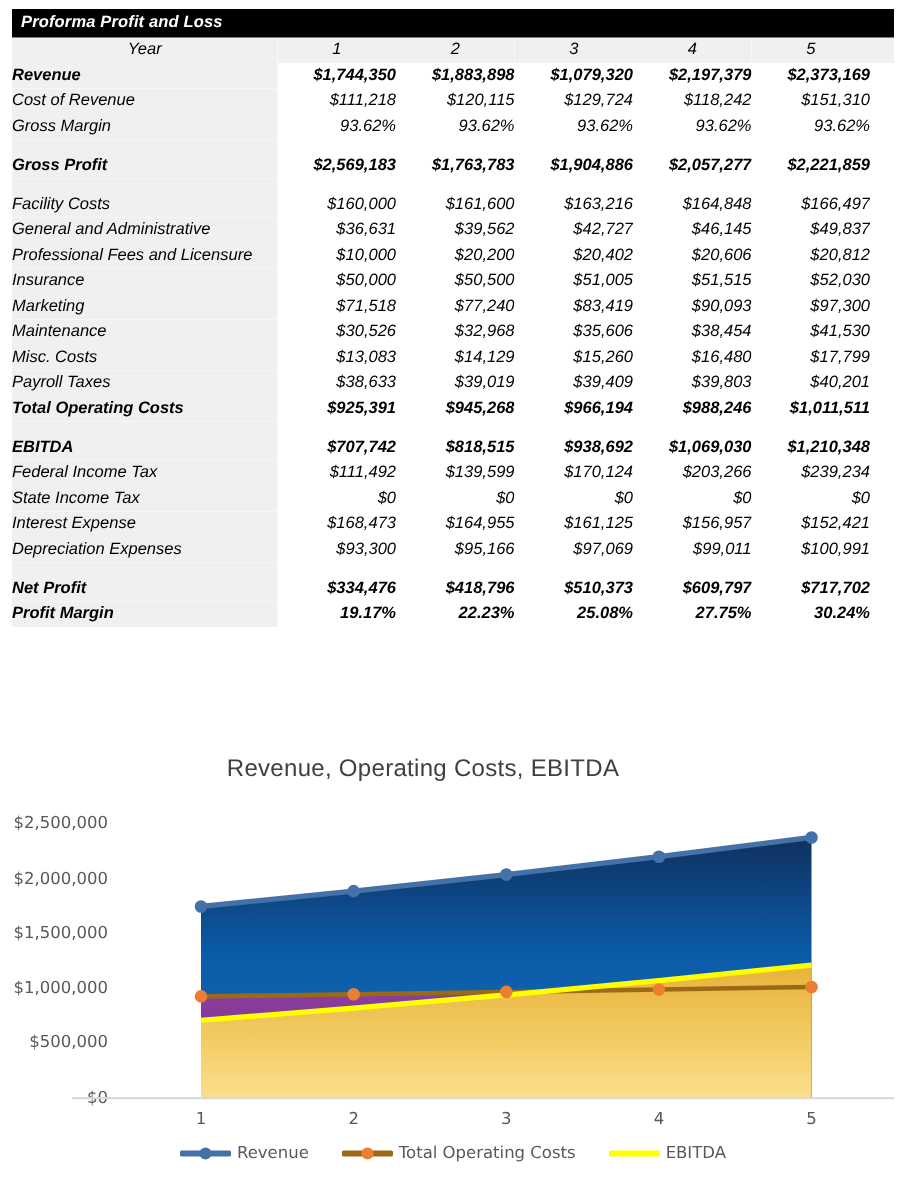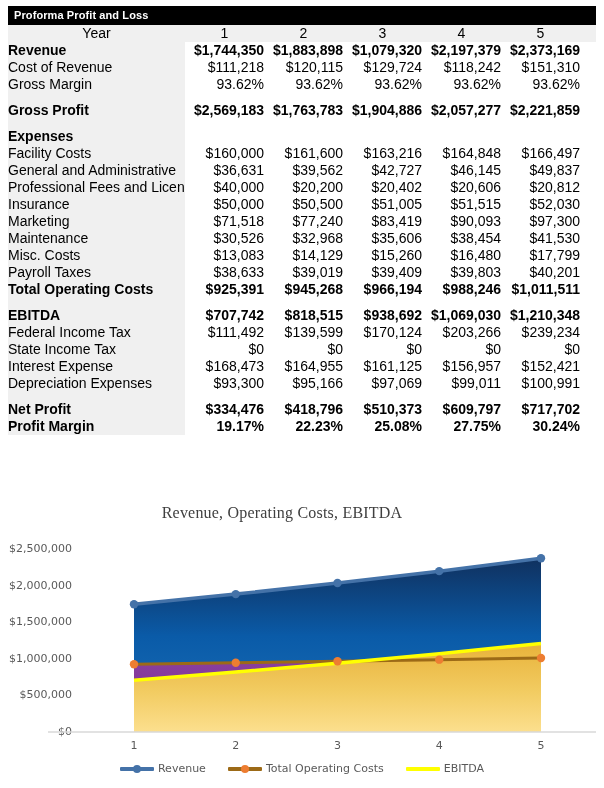--- a/index.html
+++ b/index.html
@@ -15,35 +15,36 @@
     position: relative;
     overflow: hidden;
   }
 
   
   #pl-table-wrap {
     position: absolute;
     left: 8px;
     top: 6px;
     width: 588px;
+    font-style: italic;
   }
   .title-bar {
     background: #000000;
     color: #ffffff;
     font-size: 11px;
     font-weight: bold;
     padding: 3px 6px 4px 6px;
     line-height: 12px;
     letter-spacing: 0.1px;
   }
   table.pl {
     border-collapse: collapse;
     width: 588px;
     table-layout: fixed;
-    font-size: 14px;
+    font-size: 11px;
   }
   table.pl td {
     padding: 0;
     height: 17px;
     line-height: 17px;
     vertical-align: middle;
     white-space: nowrap;
     overflow: hidden;
   }
   col.c-label { width: 177px; }
@@ -78,21 +79,21 @@
     height: 292px;
   }
   #chart-title {
     position: absolute;
     left: 0;
     top: 8px;
     width: 564px;
     text-align: center;
     font-size: 16px;
     color: #404040;
-    font-family: Liberation Serif, serif;
+    font-family: Liberation Sans, sans-serif;
     letter-spacing: 0.2px;
   }
   .ytick {
     position: absolute;
     right: 532px;
     width: 120px;
     text-align: right;
     font-size: 11px;
     color: #595959;
     font-family: "DejaVu Sans", sans-serif;
@@ -220,50 +221,41 @@
         </tr>
         <tr class="spacer">
           <td class="label"></td>
           <td class="val"></td>
           <td class="val"></td>
           <td class="val"></td>
           <td class="val"></td>
           <td class="val"></td>
           <td class="pad"></td>
         </tr>
-        <tr class="bold">
-          <td class="label">Expenses</td>
-          <td class="val"></td>
-          <td class="val"></td>
-          <td class="val"></td>
-          <td class="val"></td>
-          <td class="val"></td>
-          <td class="pad"></td>
-        </tr>
         <tr>
           <td class="label">Facility Costs</td>
           <td class="val">$160,000</td>
           <td class="val">$161,600</td>
           <td class="val">$163,216</td>
           <td class="val">$164,848</td>
           <td class="val">$166,497</td>
           <td class="pad"></td>
         </tr>
         <tr>
           <td class="label">General and Administrative</td>
           <td class="val">$36,631</td>
           <td class="val">$39,562</td>
           <td class="val">$42,727</td>
           <td class="val">$46,145</td>
           <td class="val">$49,837</td>
           <td class="pad"></td>
         </tr>
         <tr>
           <td class="label">Professional Fees and Licensure</td>
-          <td class="val">$40,000</td>
+          <td class="val">$10,000</td>
           <td class="val">$20,200</td>
           <td class="val">$20,402</td>
           <td class="val">$20,606</td>
           <td class="val">$20,812</td>
           <td class="pad"></td>
         </tr>
         <tr>
           <td class="label">Insurance</td>
           <td class="val">$50,000</td>
           <td class="val">$50,500</td>

